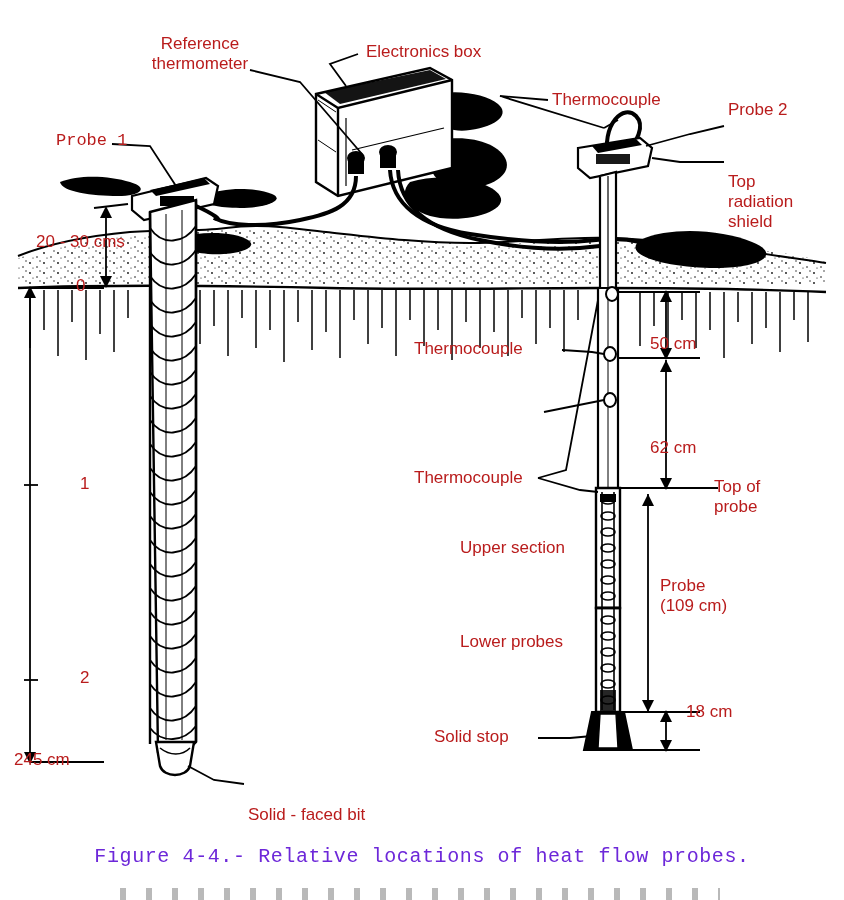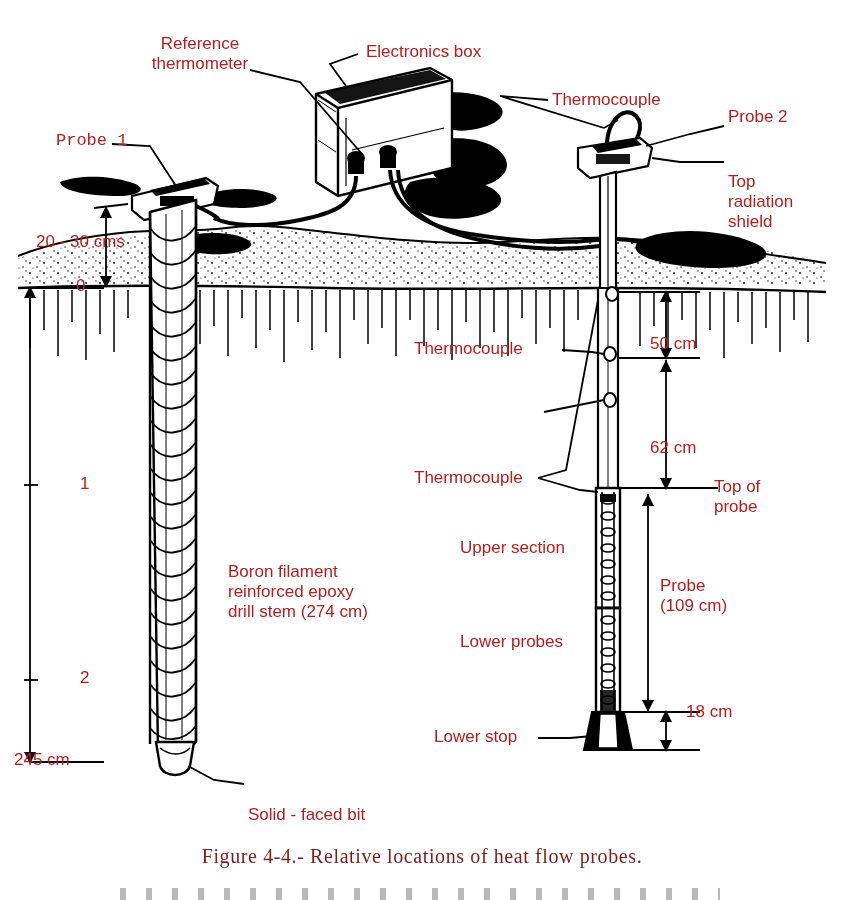--- a/index.html
+++ b/index.html
@@ -35,24 +35,24 @@
     color: #b91c1c;
     white-space: pre;
   }
   .lbl.c { text-align: center; }
   .caption {
     position: absolute;
     left: 0;
     width: 844px;
     top: 845px;
     text-align: center;
-    font-family: Liberation Serif, serif;
+    font-family: Liberation Mono, monospace;
     font-size: 20px;
     letter-spacing: 0.6px;
-    color: #7f1d1d;
+    color: #6d28d9;
   }
   .bottom-smudge {
     position: absolute;
     left: 120px;
     top: 888px;
     width: 600px;
     height: 12px;
     background:
       repeating-linear-gradient(90deg,
         rgba(0,0,0,0.55) 0px, rgba(0,0,0,0.55) 6px,
@@ -353,21 +353,21 @@
 
   <div class="lbl c" style="left:126px; top:34px; width:148px;">Reference
 thermometer</div>
 
   <div class="lbl" style="left:366px; top:42px;">Electronics box</div>
 
   <div class="lbl" style="left:552px; top:90px;">Thermocouple</div>
 
   <div class="lbl" style="left:56px; top:131px;font-family:Liberation Mono, monospace;">Probe 1</div>
 
-  <div class="lbl" style="left:728px; top:107px;">Probe 2</div>
+  <div class="lbl" style="left:728px; top:100px;">Probe 2</div>
 
   <div class="lbl" style="left:728px; top:164px; width:86px;margin-top:8px;">Top
 radiation
 shield</div>
 
   <div class="lbl" style="left:36px; top:232px;">20 - 30 cms</div>
 
   <div class="lbl" style="left:76px; top:276px;">0</div>
 
   <div class="lbl" style="left:80px; top:474px;">1</div>
@@ -388,26 +388,23 @@
   <div class="lbl" style="left:714px; top:477px; width:80px;">Top of
 probe</div>
 
   <div class="lbl" style="left:460px; top:538px;">Upper section</div>
 
   <div class="lbl" style="left:460px; top:632px;">Lower probes</div>
 
   <div class="lbl" style="left:660px; top:576px; width:100px;">Probe
 (109 cm)</div>
 
-  <div class="lbl" style="left:434px; top:727px;">Lower stop</div>
+  <div class="lbl" style="left:434px; top:727px;">Solid stop</div>
 
   <div class="lbl" style="left:686px; top:702px;">18 cm</div>
 
-  <div class="lbl" style="left:228px; top:562px; width:190px;">Boron filament
-reinforced epoxy
-drill stem (274 cm)</div>
 
   <div class="lbl" style="left:248px; top:805px;">Solid - faced bit</div>
 
   <div class="caption">Figure 4-4.- Relative locations of heat flow probes.</div>
 
   <div class="bottom-smudge"></div>
 </div>
 
 </body></html>

